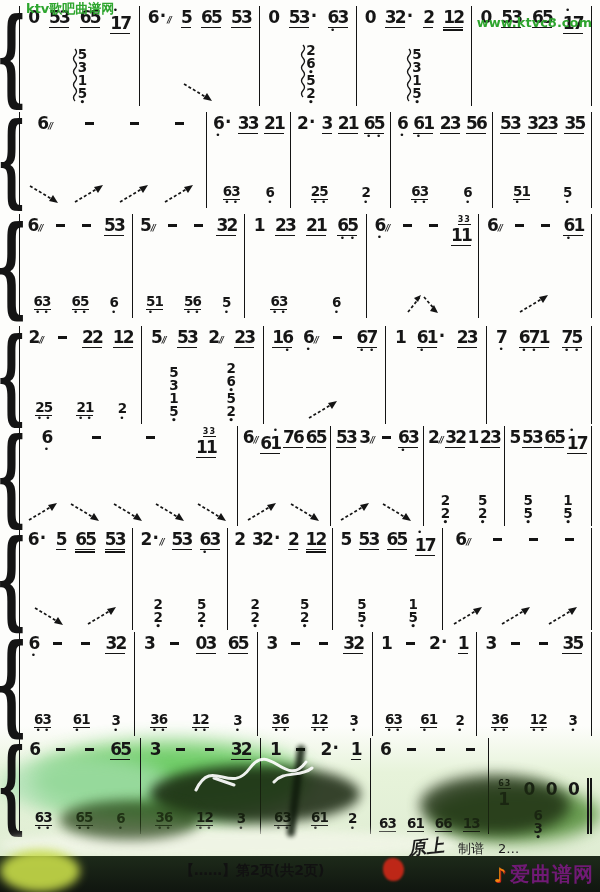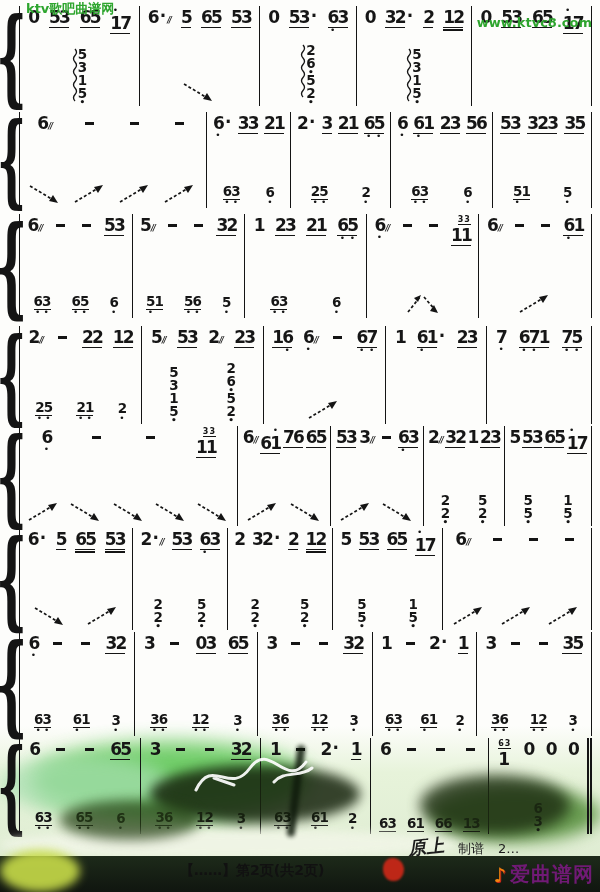--- a/index.html
+++ b/index.html
@@ -2258,21 +2258,21 @@
               <span class="note acc">
                 <span class="drow">
                   <span class="beam u1">
                     <span>1</span>
                     <span>3</span>
                   </span>
                 </span>
               </span>
             </div>
           </div>
-          <div class="measure fin" style="flex-grow: 4.8;">
+          <div class="measure fin" style="flex-grow: 4.8; margin-top: 40px;">
             <div class="mel-row">
               <span class="note">
                 <span class="gr">63</span>
                 <span class="drow">
                   <span class="beam">
                     <span>1</span>
                   </span>
                 </span>
               </span>
               <span class="note">

